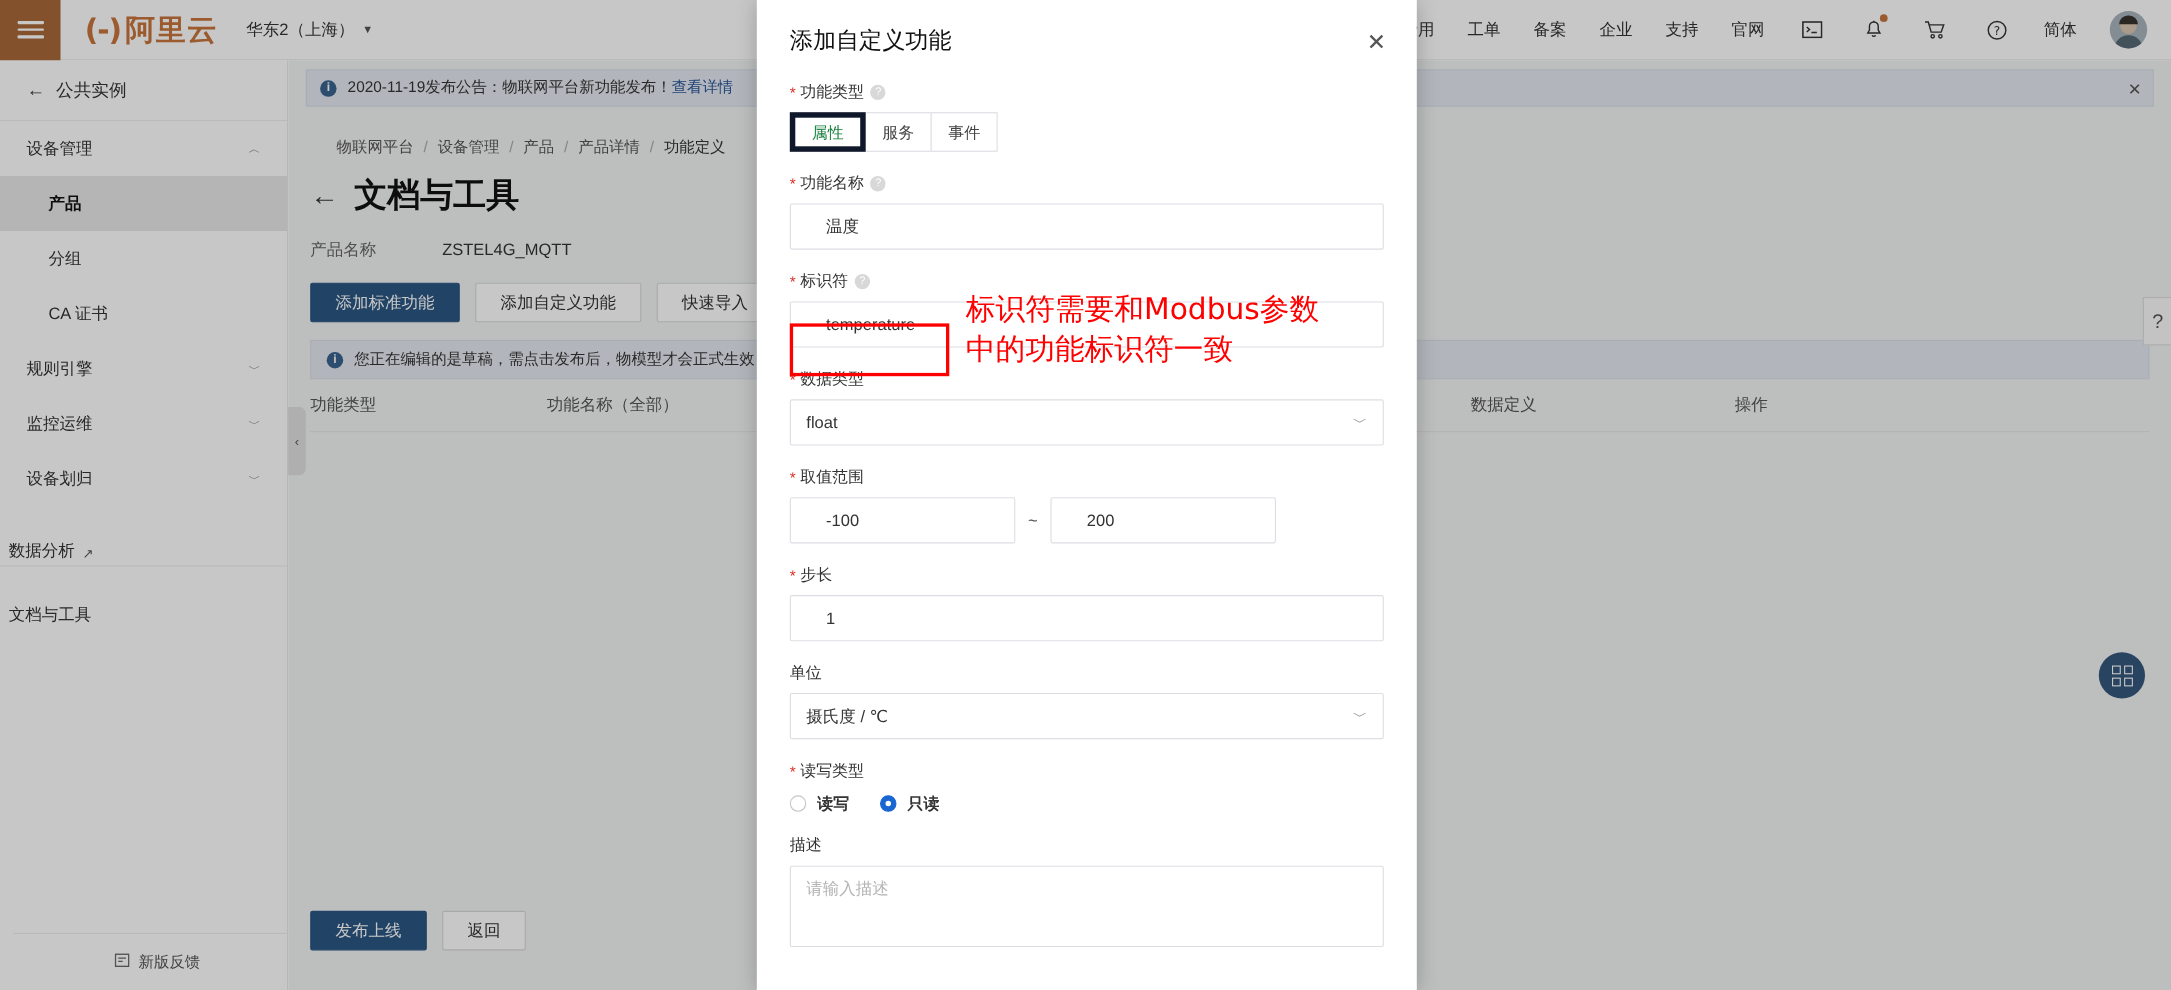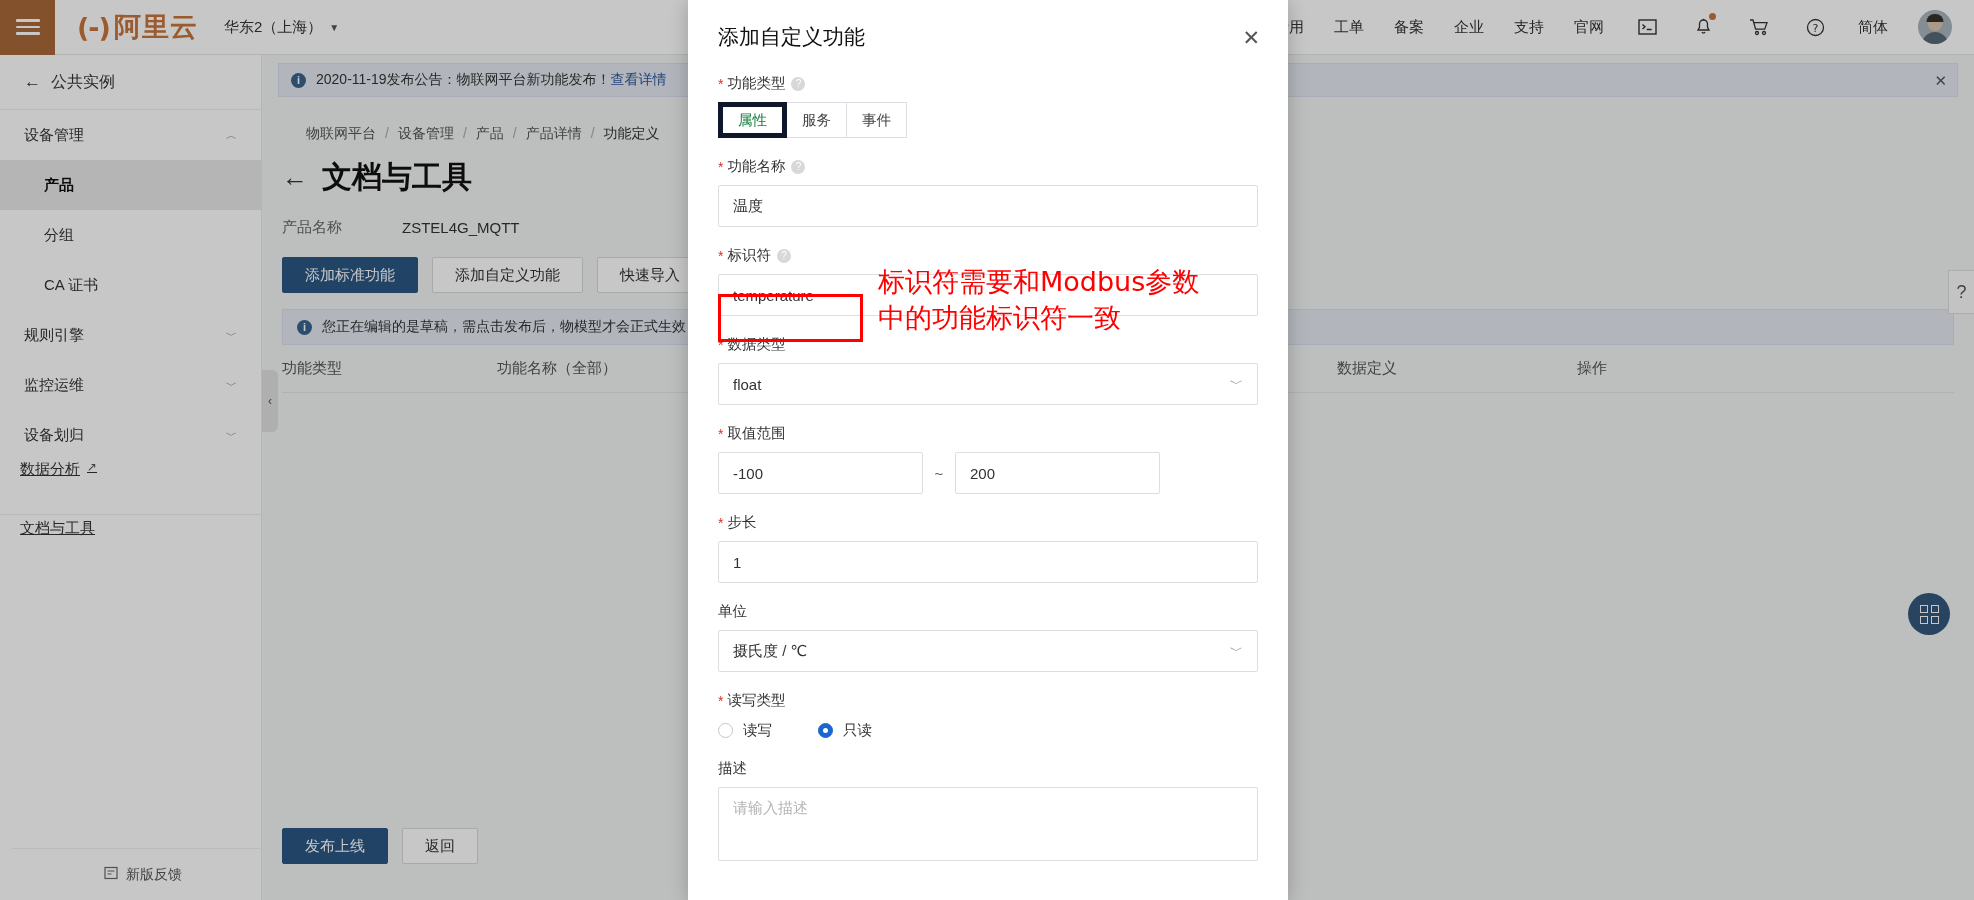--- a/index.html
+++ b/index.html
@@ -72,22 +72,22 @@
     height: 50px; display:flex; align-items:center; justify-content: space-between;
     padding: 0 24px 0 24px; font-size: 15px; color: #333; cursor: pointer;
   }
   .sb-group .chev { font-size: 11px; color: #888; }
   .sb-item {
     height: 50px; display:flex; align-items:center; padding-left: 44px;
     font-size: 15px; color: #333; cursor: pointer;
   }
   .sb-item.active { background: #e8e8e8; font-weight: bold; color: #111; }
   .sb-plain {
-    height: 50px; display:flex; align-items:flex-start; padding-left: 20px;
-    font-size: 15px; color: #333; cursor: pointer; text-decoration: underline;
+    height: 50px; display:flex; align-items:flex-end; padding-left: 8px;
+    font-size: 15px; color: #333; cursor: pointer;
   }
   .sb-sep { height: 1px; background: #eeeeee; margin: 4px 0; }
   .ext-ico { margin-left: 7px; font-size: 12px; color:#555; }
   #sb-footer {
     position: absolute; left: 12px; bottom: 0; width: 262px; height: 52px;
     border-top: 1px solid #eeeeee; display:flex; align-items:center; justify-content:center;
     font-size: 14px; color: #555; cursor: pointer; gap: 8px;
   }
   #sb-collapse {
     position: absolute; left: 262px; top: 370px; width: 16px; height: 62px;
@@ -174,41 +174,41 @@
   .fld { margin-bottom: 19px; position: relative; }
   .flabel { font-size: 14.5px; color:#333; margin-bottom: 9px; display:flex; align-items:center; }
   .req { color: #d93026; margin-right: 4px; font-size: 14px; line-height: 1; }
   .qmark {
     display:inline-flex; width: 14px; height: 14px; border-radius: 50%;
     background:#d8d8d8; color:#fff; font-size: 10px; align-items:center; justify-content:center;
     margin-left: 6px; cursor: pointer;
   }
   .input {
     width: 100%; height: 42px; border: 1px solid #dcdee3; background:#fff;
-    display:flex; align-items:center; padding: 0 14px; font-size: 15px; color:#333;
+    display:flex; align-items:center; padding: 0 32px; font-size: 15px; color:#333;
     border-radius: 2px; cursor: text; text-align: center;
   }
   .select {
     width: 100%; height: 42px; border: 1px solid #dcdee3; background:#fff;
     display:flex; align-items:center; padding: 0 14px; font-size: 15px; color:#333;
     border-radius: 2px; cursor: pointer; justify-content: space-between;
   }
   .select .chev { color:#888; font-size: 13px; }
   .segmented { display:flex; }
   .seg {
     height: 36px; min-width: 48px; padding: 0 15px; border: 1px solid #dcdee3;
     display:flex; align-items:center; justify-content:center; font-size: 14.5px;
     color:#444; background:#fff; cursor:pointer; margin-left: -1px;
   }
   .seg:first-child { margin-left: 0; }
   .seg.active { color:#15803d; border: 5px solid #0f172a; z-index: 2; }
   .range-row { display:flex; align-items:center; gap: 10px; }
   .range-row .input { width: 205px; }
   .tilde { font-size: 15px; color:#555; width: 12px; text-align:center; }
-  .radio-row { display:flex; align-items:center; gap: 46px; padding-top: 2px; }
+  .radio-row { display:flex; align-items:center; gap: 28px; padding-top: 2px; font-weight: bold; }
   .radio { display:flex; align-items:center; gap: 10px; font-size: 14.5px; color:#333; cursor:pointer; }
   .rdot { width: 15px; height: 15px; border-radius: 50%; border: 1px solid #c4c6cc; background:#fff; }
   .rdot.on { border: 1px solid #1966d2; background:#1966d2; position:relative; }
   .rdot.on::after { content:""; position:absolute; left:4px; top:4px; width:5px; height:5px;
     border-radius:50%; background:#fff; }
   .textarea {
     width: 100%; height: 74px; border: 1px solid #dcdee3; background:#fff;
     padding: 11px 14px; font-size: 15px; color:#b4b4b4; border-radius: 2px; cursor: text;
   }
 

